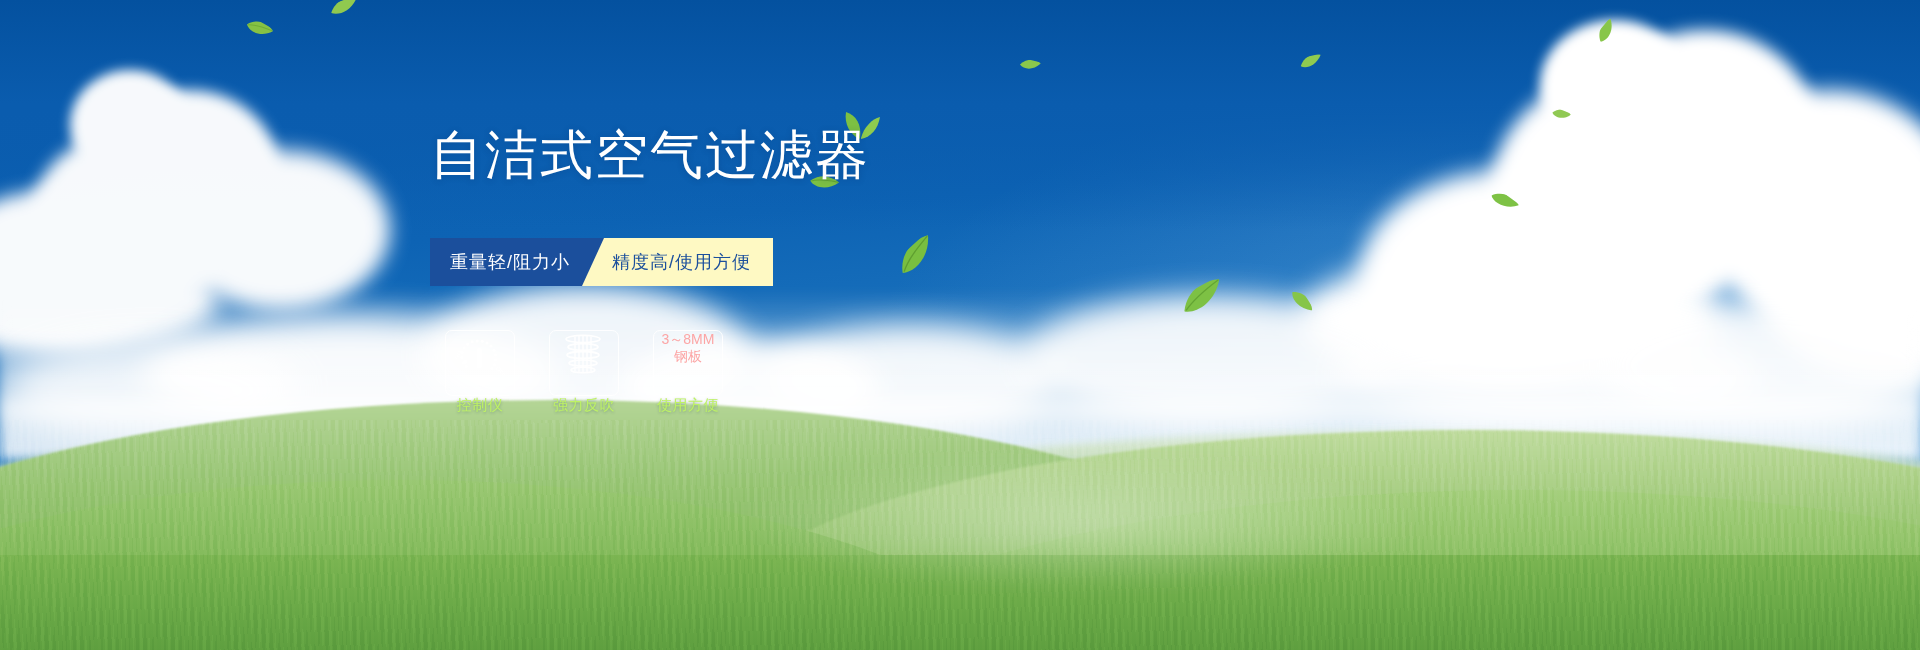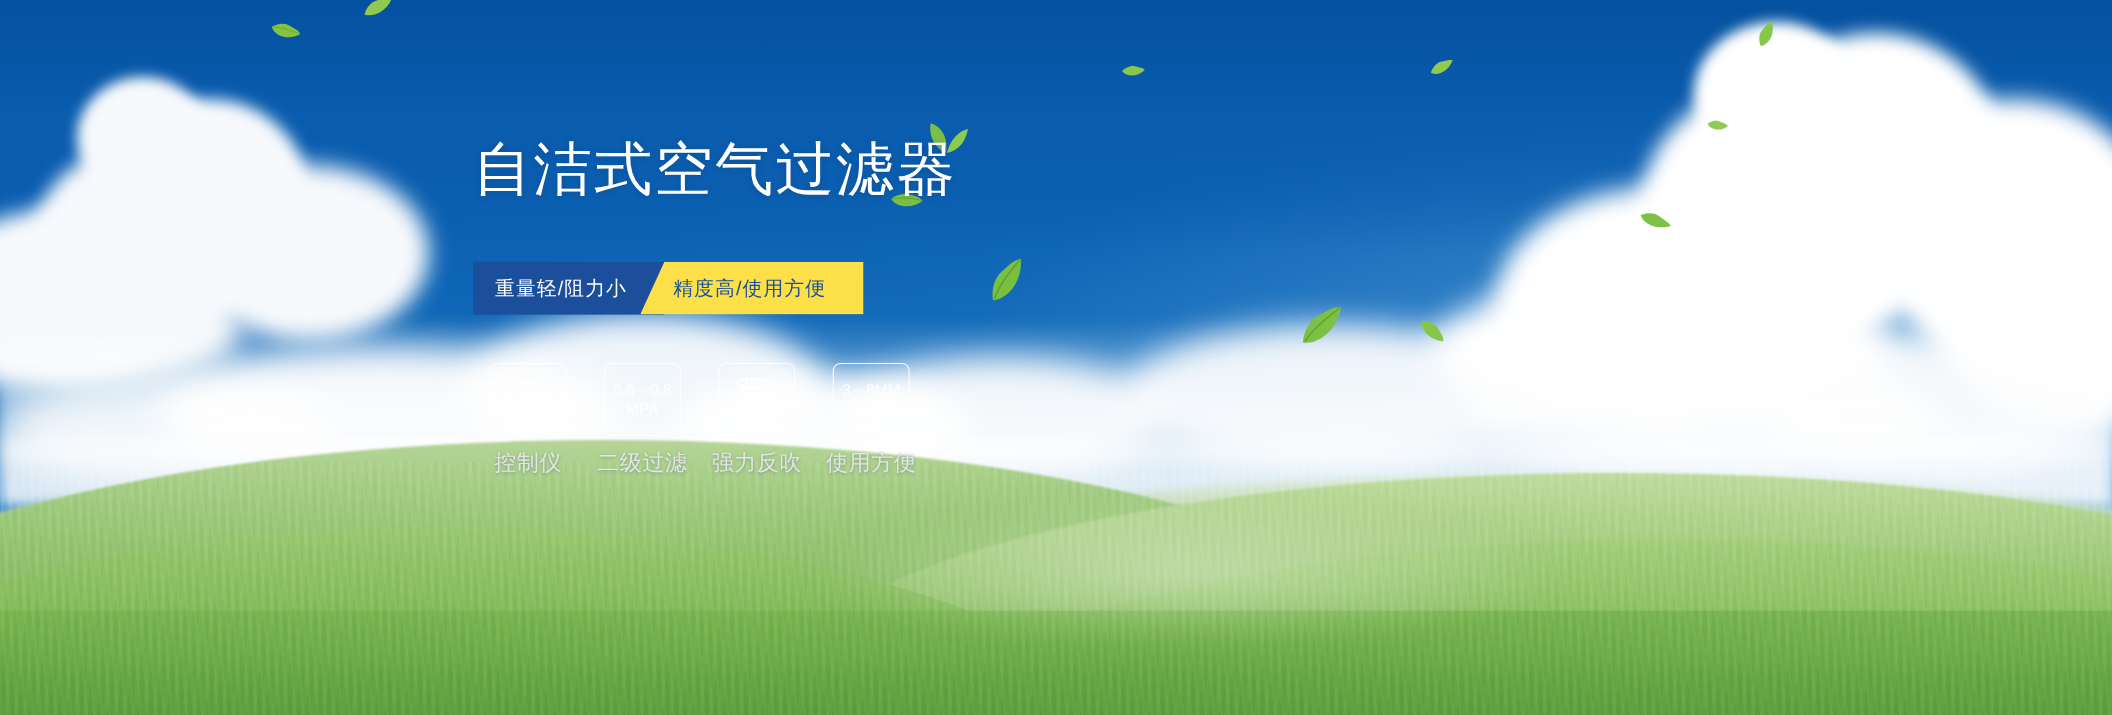--- a/index.html
+++ b/index.html
@@ -144,45 +144,45 @@
   .badge {
     display:flex; align-items:center; justify-content:center;
     font-size:18px; letter-spacing:1px; white-space:nowrap;
     padding:0 20px;
   }
   .badge-dark {
     background:#1b4f9c; color:#ffffff;
     padding-right:34px;
   }
   .badge-light {
-    background:#fde047; color:#1b4f9c;
+    background:#fef9c3; color:#1b4f9c;
     margin-left:-22px;
-    padding-left:30px; padding-right:34px;
+    padding-left:30px; padding-right:22px;
     clip-path:polygon(22px 0, 100% 0, 100% 100%, 0 100%);
   }
 
   .features {
     position:absolute; left:440px; top:330px;
     display:flex; gap:24px;
   }
   .feature { width:80px; display:flex; flex-direction:column; align-items:center; }
   .feature-box {
     width:70px; height:66px;
     border:1.5px solid rgba(255,255,255,.9);
     border-radius:7px;
-    display:flex; align-items:center; justify-content:center;
+    display:flex; align-items:center; 
     flex-direction:column;
-    color:#ffffff;
+    color:#fca5a5;
   }
   .feature-box .txt {
     font-size:14px; line-height:17px; text-align:center; letter-spacing:0;
     white-space:nowrap;
   }
   .feature-label {
-    margin-top:11px; font-size:20px; color:#e5e5e5; white-space:nowrap;
+    font-size:15px; color:#bef264; white-space:nowrap;
     letter-spacing:.5px;
     text-shadow:0 1px 3px rgba(0,40,90,.3);
   }
 </style>
 </head>
 <body>
 
 <div id="banner">
 
   <div class="sky"></div>
@@ -333,27 +333,20 @@
                 <circle cx="39.6" cy="37.4" r="1.5"></circle>
             </g>
             <rect x="24.6" y="17" width="5.2" height="20" rx="2.6" fill="#ffffff"></rect>
             <text x="5" y="28" font-family="'Liberation Sans',sans-serif" font-size="6" fill="#ffffff" transform="rotate(-60 6 28)">NO</text>
             <text x="43" y="38" font-family="'Liberation Sans',sans-serif" font-size="6" fill="#ffffff" transform="rotate(55 44 38)">OFF</text>
           </svg>
         </div>
         <div class="feature-label">控制仪</div>
       </div>
 
-      <div class="feature">
-        <div class="feature-box">
-          <div class="txt">0.6～0.8</div>
-          <div class="txt">MPA</div>
-        </div>
-        <div class="feature-label">二级过滤</div>
-      </div>
 
       <div class="feature">
         <div class="feature-box">
           <svg width="48" height="46" viewBox="0 0 48 46">
             <g stroke="#ffffff" stroke-width="1.4" fill="none">
               <line x1="15" y1="6" x2="15" y2="40"></line>
               <line x1="19" y1="5" x2="19" y2="41"></line>
               <line x1="23" y1="4" x2="23" y2="42"></line>
               <line x1="27" y1="5" x2="27" y2="41"></line>
               <line x1="31" y1="6" x2="31" y2="40"></line>

